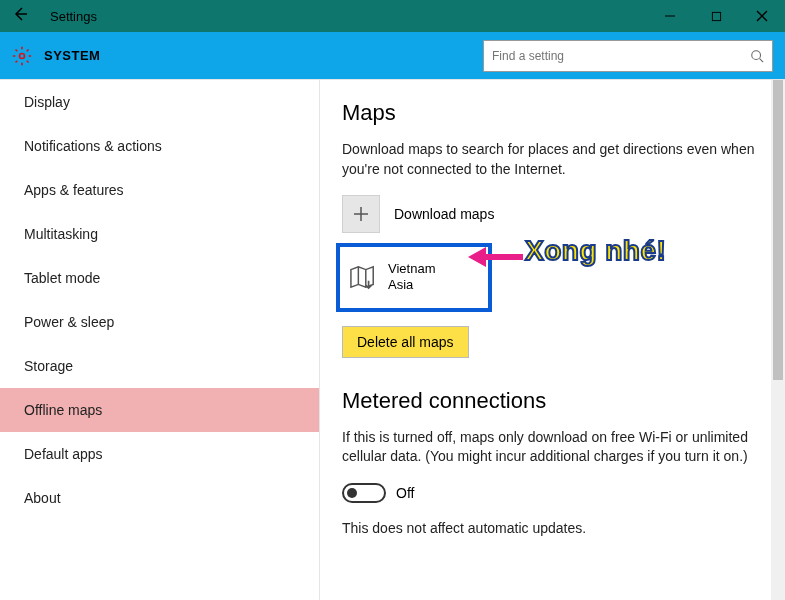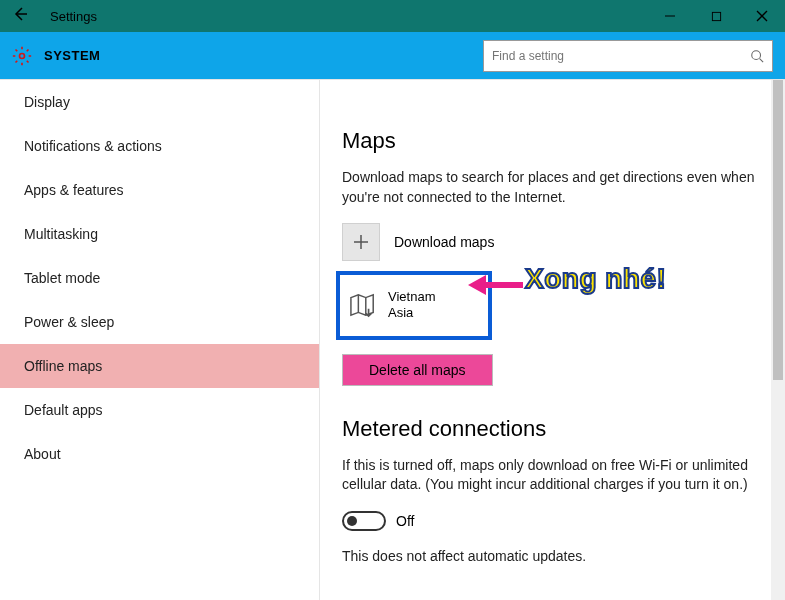--- a/index.html
+++ b/index.html
@@ -105,21 +105,20 @@
       color: #222;
     }
     .sidebar-item.selected {
       background: #f1b0b1;
     }
     .main {
       flex: 1;
       padding: 20px 22px;
       overflow-y: auto;
       position: relative;
-      margin-top: 28px;
     }
     .main h1 {
       font-size: 22px;
       font-weight: 400;
       margin-bottom: 14px;
     }
     .main p {
       font-size: 14px;
       color: #222;
       line-height: 1.4;
@@ -162,22 +161,22 @@
       height: 26px;
       color: #555;
       margin-right: 10px;
     }
     .map-text {
       font-size: 13px;
       line-height: 1.25;
     }
     .delete-btn {
       border: 1px solid #bbb;
-      background: #ec4899;
-      padding: 7px 26px;
+      background: #fde047;
+      padding: 7px 14px;
       font-size: 14px;
       cursor: pointer;
       margin-bottom: 30px;
       display: inline-block;
     }
     .section-h2 {
       font-size: 22px;
       font-weight: 400;
       margin-bottom: 14px;
     }
@@ -284,20 +283,21 @@
 </div>
 
 <div class="content">
   <div class="sidebar" id="sidebar">
       <div class="sidebar-item">Display</div>
       <div class="sidebar-item">Notifications &amp; actions</div>
       <div class="sidebar-item">Apps &amp; features</div>
       <div class="sidebar-item">Multitasking</div>
       <div class="sidebar-item">Tablet mode</div>
       <div class="sidebar-item">Power &amp; sleep</div>
+      <div class="sidebar-item">Storage</div>
       <div class="sidebar-item selected">Offline maps</div>
       <div class="sidebar-item">Default apps</div>
       <div class="sidebar-item">About</div>
     </div>
 
   <div class="main">
     <h1>Maps</h1>
     <p>Download maps to search for places and get directions even when you're not connected to the Internet.</p>
 
     <div class="download-row">

